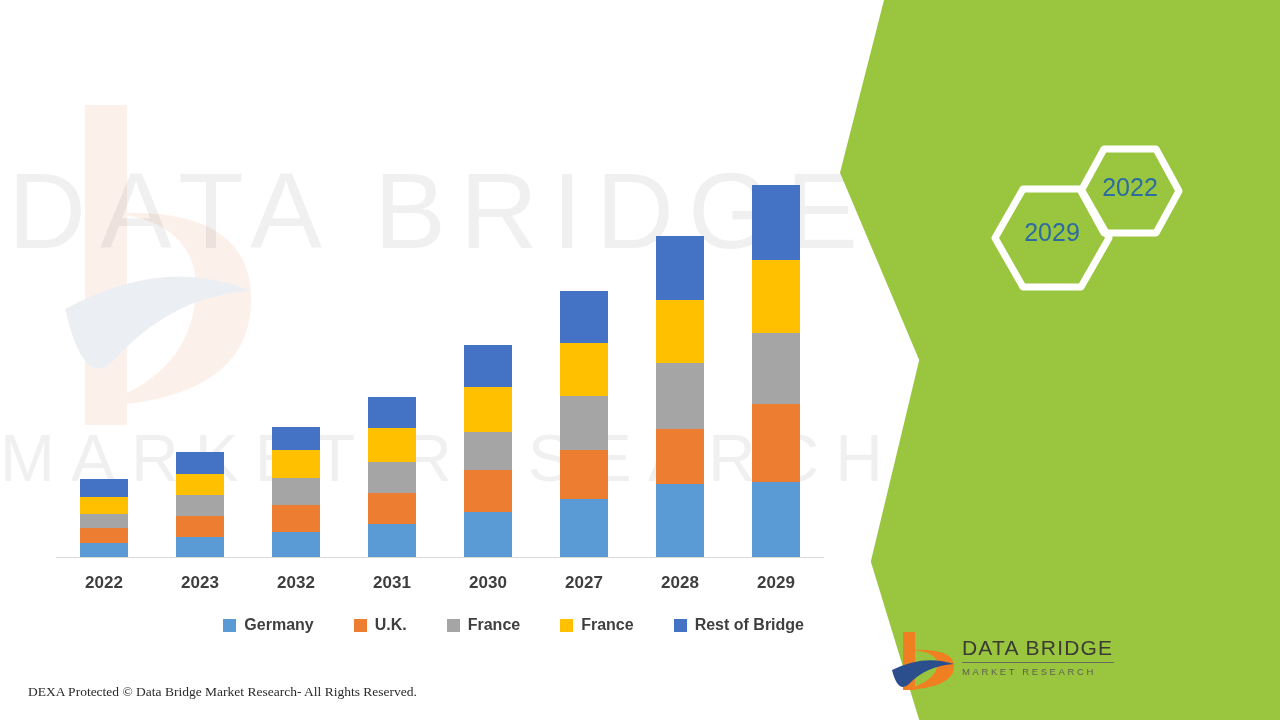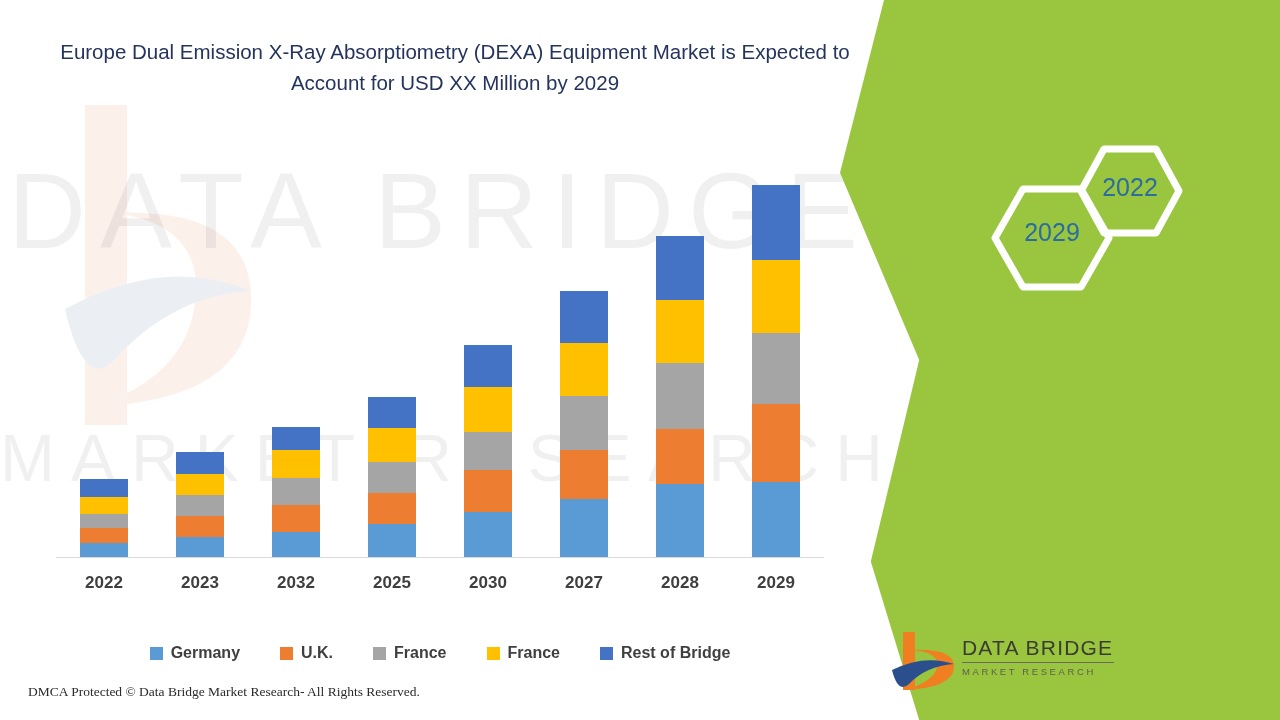--- a/index.html
+++ b/index.html
@@ -196,24 +196,24 @@
     flex: 1 1 0;
     text-align: center;
     font-size: 17px;
     font-weight: bold;
     color: #3f3f3f;
   }
 
   .legend {
     position: absolute;
     left: 56px;
-    top: 644px;
+    top: 616px;
     width: 768px;
     display: flex;
-    justify-content: center;
+    justify-content: flex-end;
     align-items: center;
   }
   .legend-item {
     display: flex;
     align-items: center;
     margin: 0 20px;
   }
   .legend-swatch {
     width: 13px;
     height: 13px;
@@ -253,21 +253,20 @@
 
   <svg class="wm-logo" viewBox="0 0 230 330">
     <path d="M30 10 L72 10 L72 330 L30 330 Z" fill="#E8622A"></path>
     <path d="M60 118 Q200 112 196 210 Q192 306 36 312 Q130 284 140 208 Q150 130 60 118 Z" fill="#E8622A"></path>
     <path d="M10 214 Q110 160 196 196 Q120 200 62 262 Q30 300 10 214 Z" fill="#2B4E8C"></path>
   </svg>
 
   <div class="wm-text line1">DATA BRIDGE</div>
   <div class="wm-text line2">MARKET RESEARCH</div>
 
-  <div class="chart-title">Europe Dual Emission X-Ray Absorptiometry (DEXA) Equipment Market is Expected to Account for USD XX Million by 2029</div>
 
   <div class="plot">
     <div class="bars" id="bars">
         <div class="bar-slot">
           <div class="bar">
             <div class="seg" style="background: rgb(68, 114, 196); height: 18px;"></div>
             <div class="seg" style="background: rgb(255, 192, 0); height: 17px;"></div>
             <div class="seg" style="background: rgb(165, 165, 165); height: 14px;"></div>
             <div class="seg" style="background: rgb(237, 125, 49); height: 15px;"></div>
             <div class="seg" style="background: rgb(91, 155, 213); height: 14px;"></div>
@@ -337,21 +336,21 @@
           </div>
         </div>
       </div>
     <div class="axis-line"></div>
   </div>
 
   <div class="xlabels" id="xlabels">
       <div class="xlabel">2022</div>
       <div class="xlabel">2023</div>
       <div class="xlabel">2032</div>
-      <div class="xlabel">2025</div>
+      <div class="xlabel">2031</div>
       <div class="xlabel">2030</div>
       <div class="xlabel">2027</div>
       <div class="xlabel">2028</div>
       <div class="xlabel">2029</div>
     </div>
 
   <div class="legend" id="legend">
       <div class="legend-item">
         <span class="legend-swatch" style="background: rgb(91, 155, 213);"></span>
         <span class="legend-label">Germany</span>
@@ -367,21 +366,21 @@
       <div class="legend-item">
         <span class="legend-swatch" style="background: rgb(255, 192, 0);"></span>
         <span class="legend-label">France</span>
       </div>
       <div class="legend-item">
         <span class="legend-swatch" style="background: rgb(68, 114, 196);"></span>
         <span class="legend-label">Rest of Bridge</span>
       </div>
     </div>
 
-  <div class="footer-left">DMCA Protected © Data Bridge Market Research- All Rights Reserved.</div>
+  <div class="footer-left">DEXA Protected © Data Bridge Market Research- All Rights Reserved.</div>
 
   <div class="green-panel"></div>
 
   <div class="hex" id="hex-2022">
     <svg width="106" height="92" viewBox="0 0 106 92">
       <polygon points="27,4 79,4 102,46 79,88 27,88 4,46" fill="none" stroke="#ffffff" stroke-width="7" stroke-linejoin="round"></polygon>
     </svg>
     <div class="hex-label">2022</div>
   </div>
 

